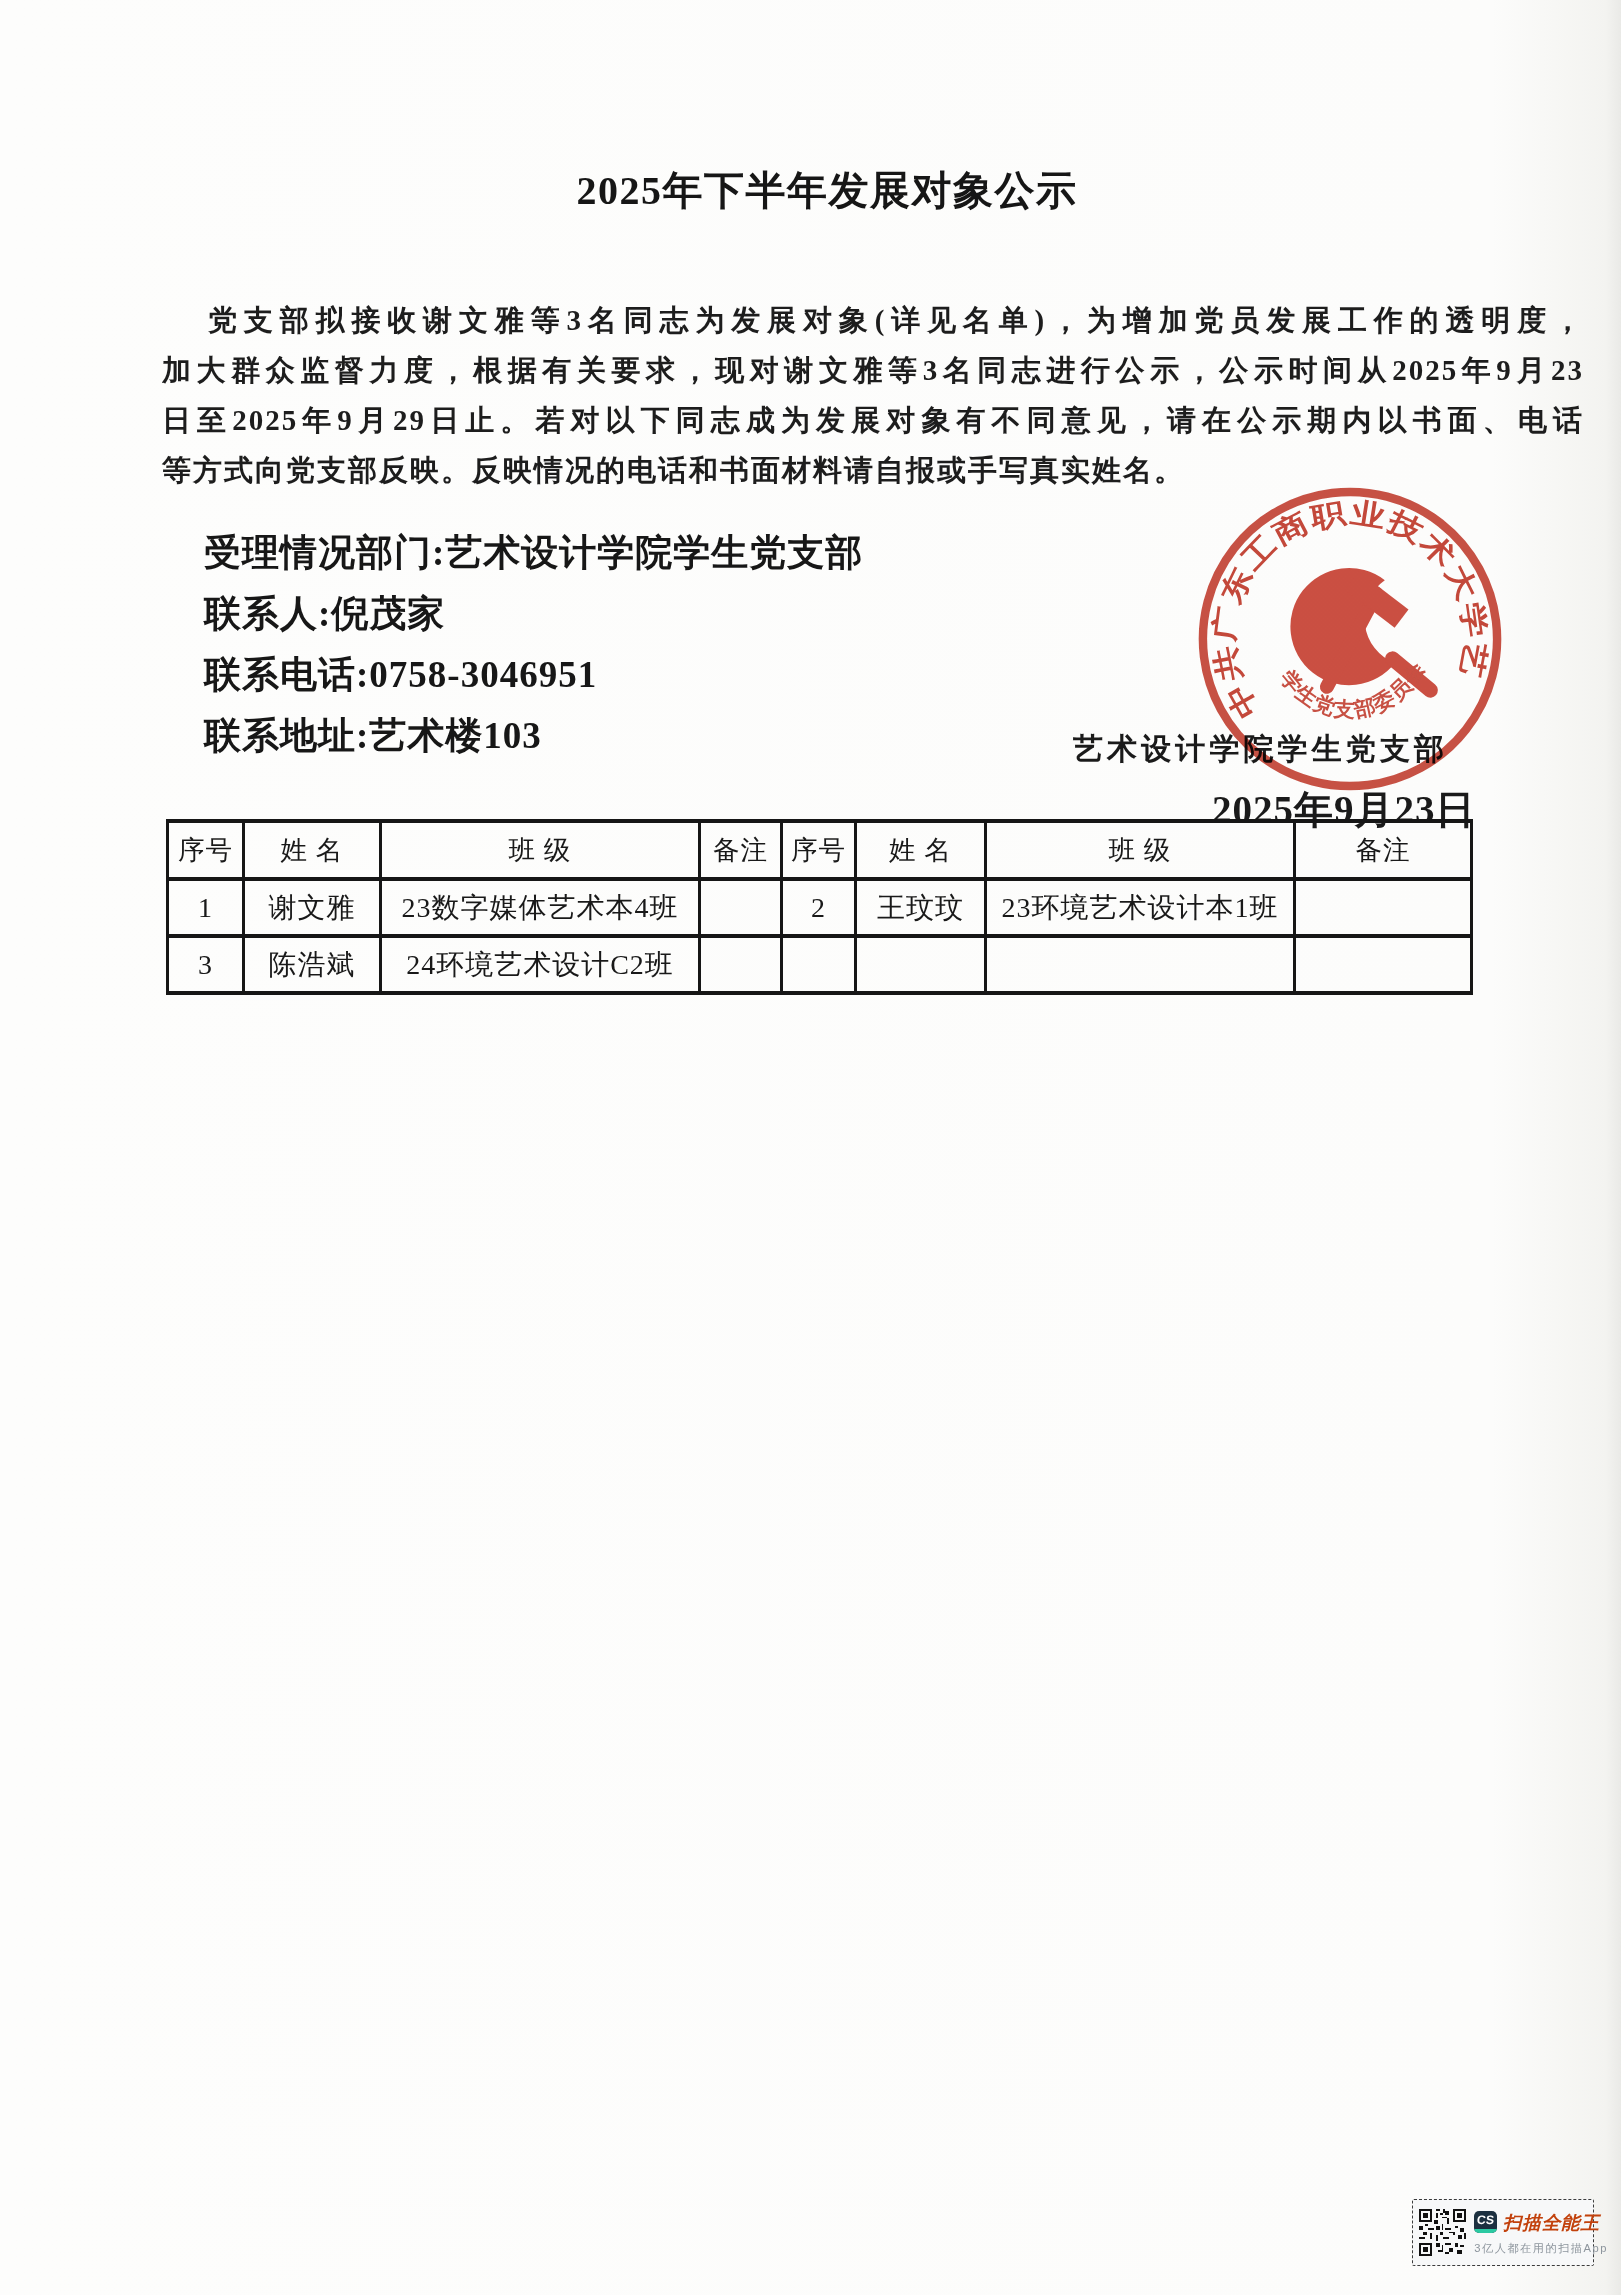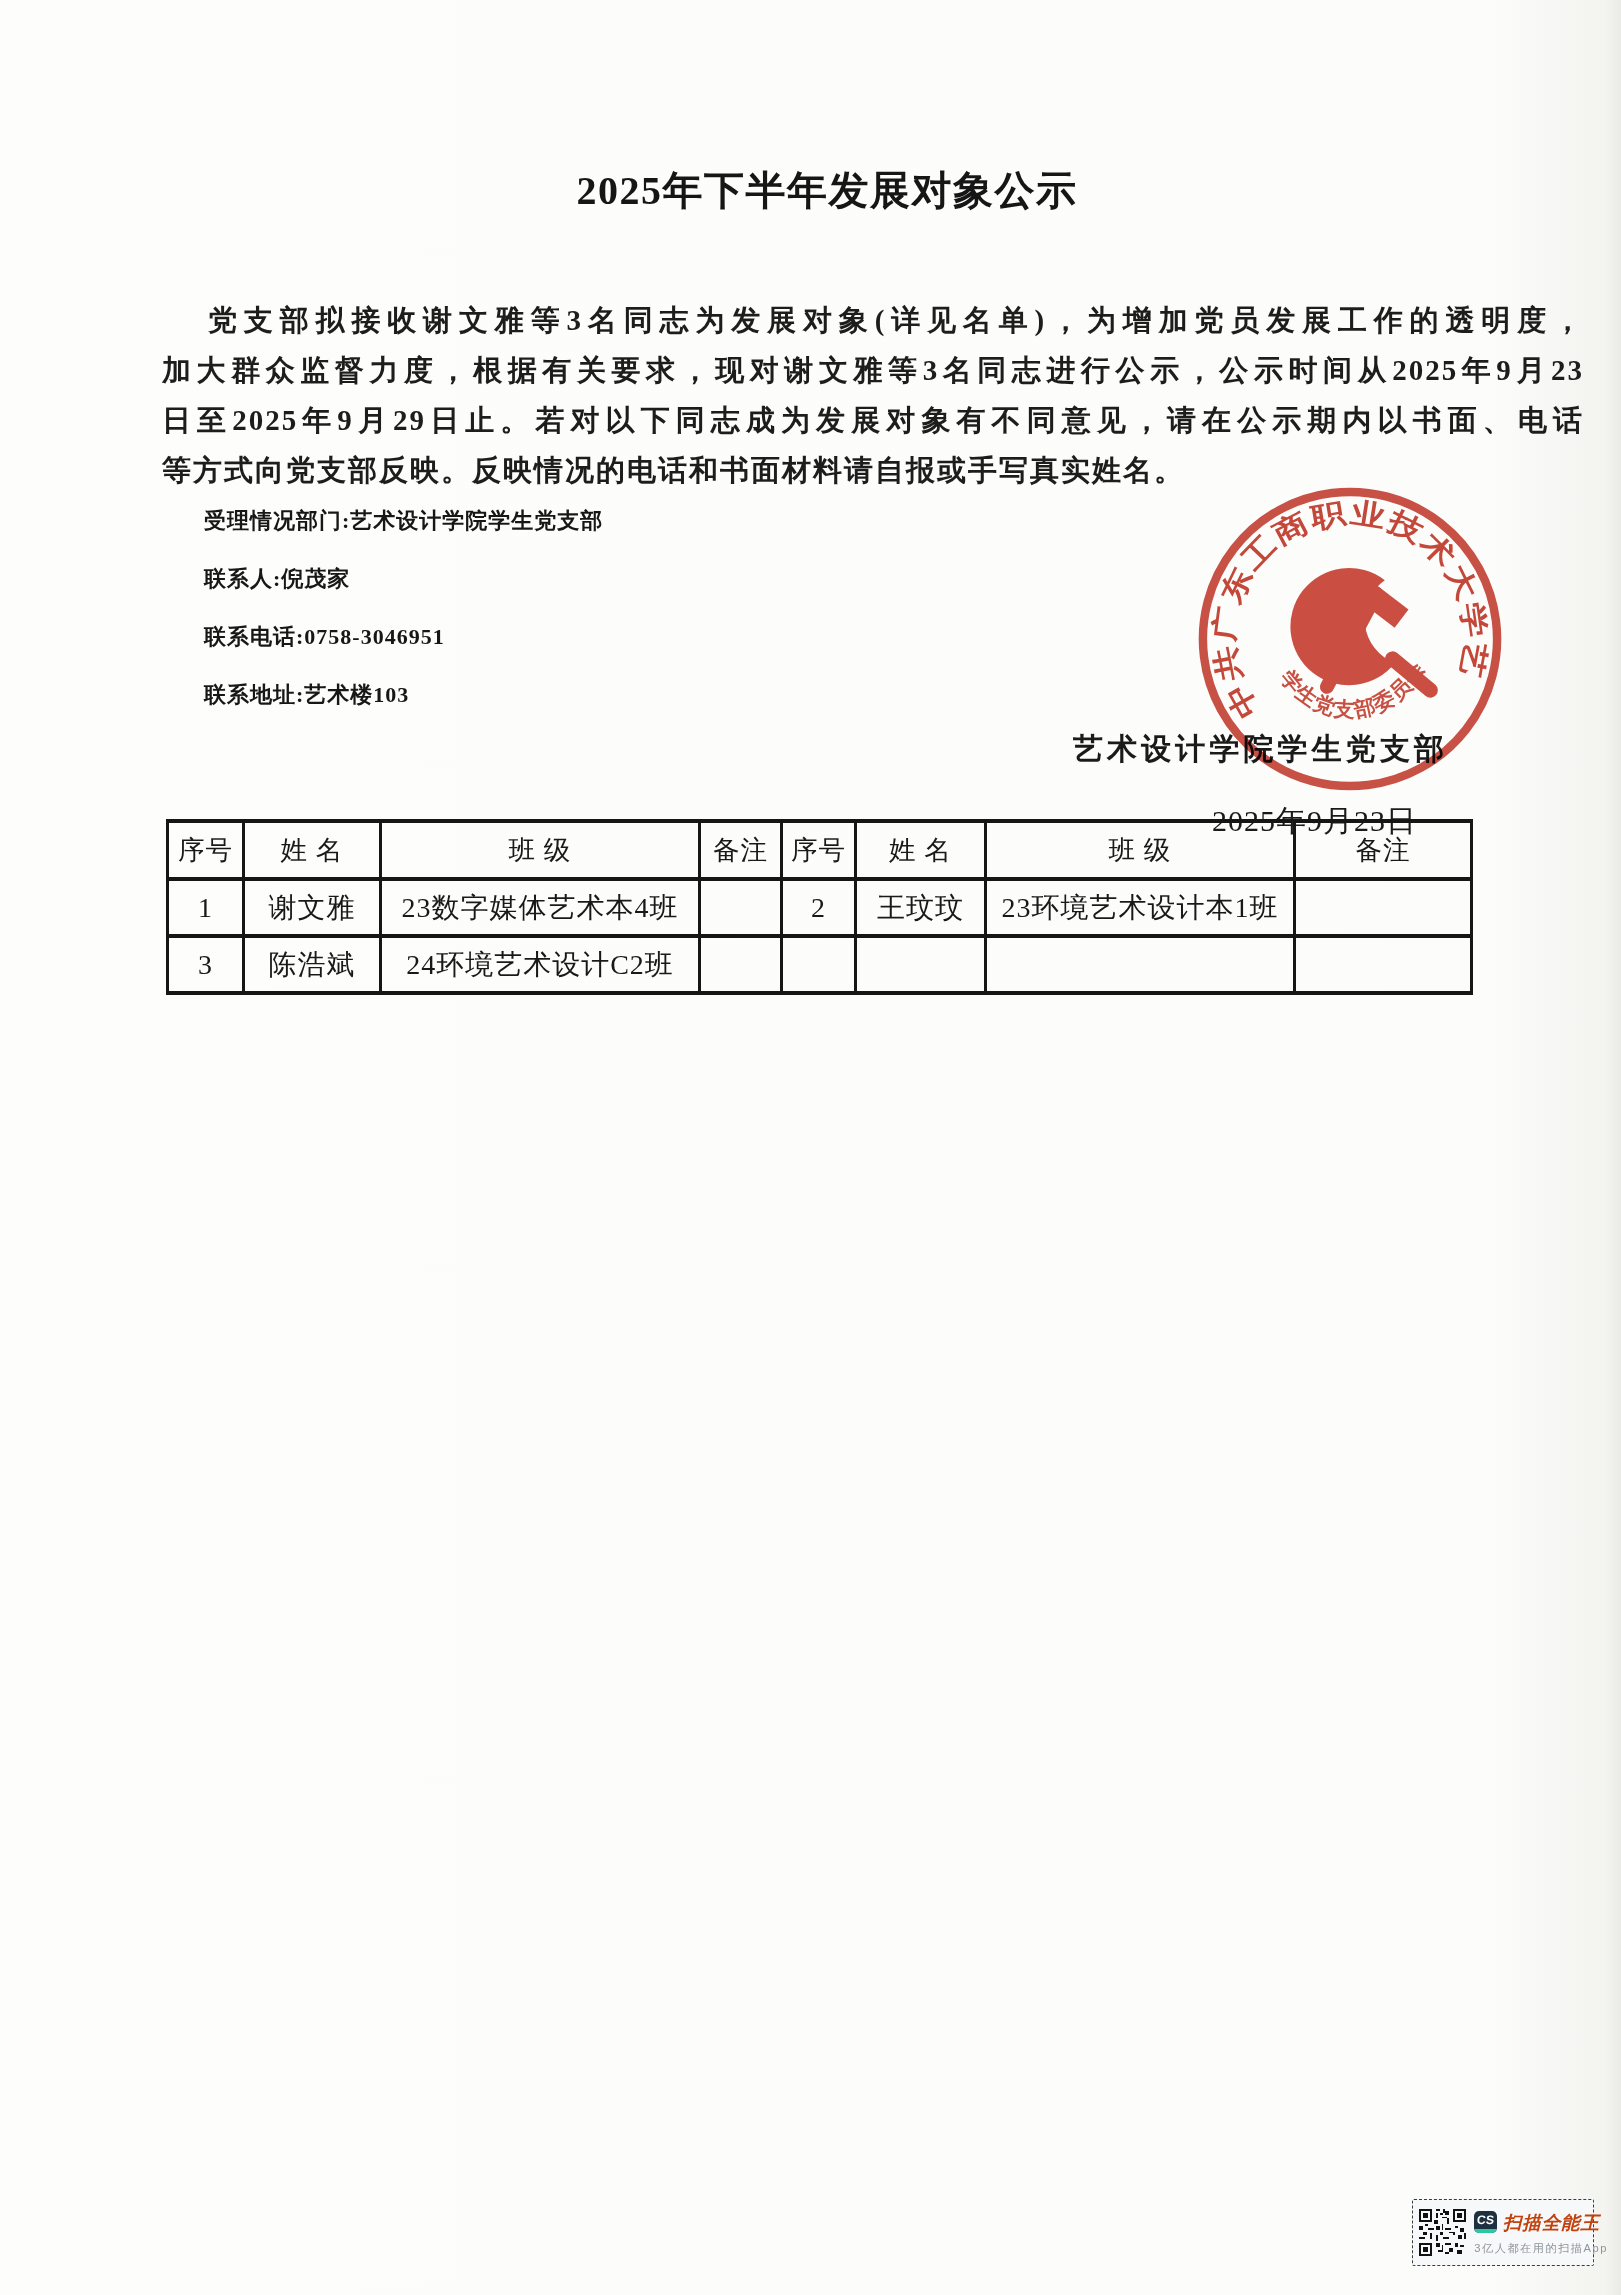--- a/index.html
+++ b/index.html
@@ -17,28 +17,28 @@
     text-align:center;font-size:40px;font-weight:700;letter-spacing:1.5px;color:#161616;
   }
   .para{
     position:absolute;left:162px;top:295px;width:1422px;
     font-size:29px;font-weight:700;letter-spacing:2px;color:#1d1d1d;
   }
   .para .pline{line-height:50px;height:50px;white-space:nowrap;}
   .para .pline.just{text-align:justify;text-align-last:justify;white-space:normal;height:50px;overflow:hidden;}
   .para .pline.first{text-indent:46px;}
   .contacts{position:absolute;left:204px;top:506px;}
-  .contact-line{font-size:22px;font-weight:700;letter-spacing:1px;line-height:29px;margin-bottom:29px;white-space:nowrap;color:#171717;}
+  .contact-line{font-size:37px;font-weight:700;letter-spacing:1px;line-height:29px;margin-bottom:29px;white-space:nowrap;color:#171717;margin-top:32px;}
   .sig-org{
     position:absolute;left:1073px;top:729px;width:353px;text-align:right;
     font-size:30px;font-weight:700;letter-spacing:4.1px;white-space:nowrap;color:#1a1a1a;
   }
   .sig-date{
     position:absolute;left:1212px;top:783px;
-    font-size:30px;font-weight:400;letter-spacing:1px;white-space:nowrap;color:#1a1a1a;margin-top:18px;
+    font-size:39px;font-weight:700;letter-spacing:1px;white-space:nowrap;color:#1a1a1a;
   }
   .seal{
     position:absolute;left:1188px;top:480px;width:324px;height:318px;
     transform:rotate(-7deg);
     mix-blend-mode:multiply;opacity:.93;
   }
   .roster{
     position:absolute;left:166px;top:819px;
     border-collapse:collapse;table-layout:fixed;
     font-family:"Liberation Serif", serif;

